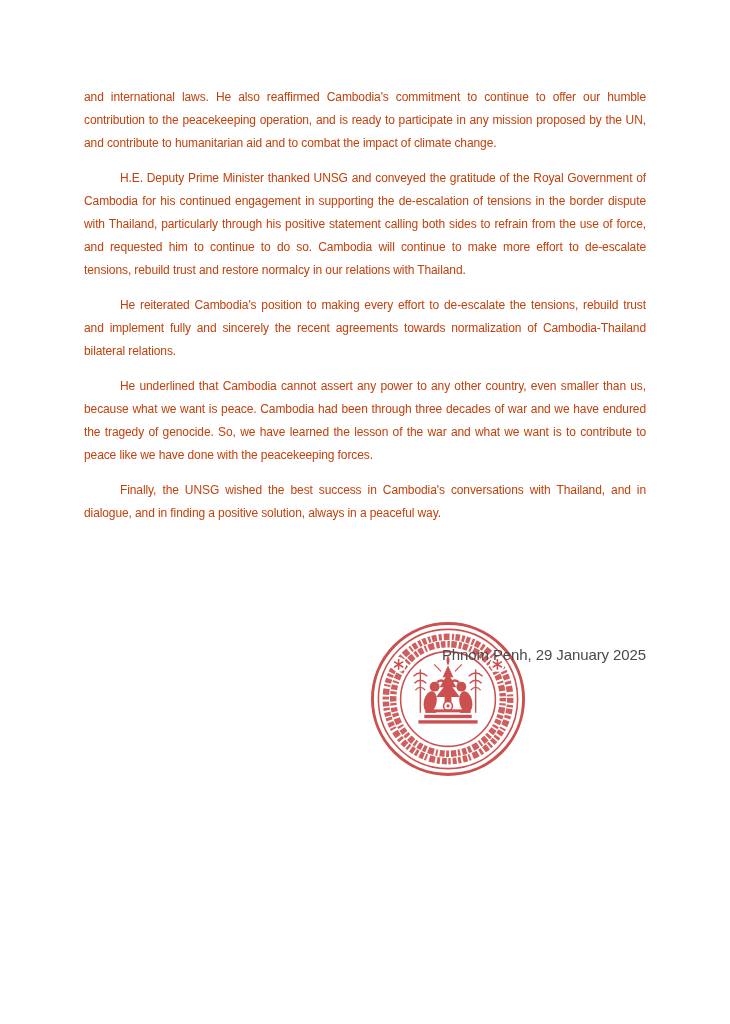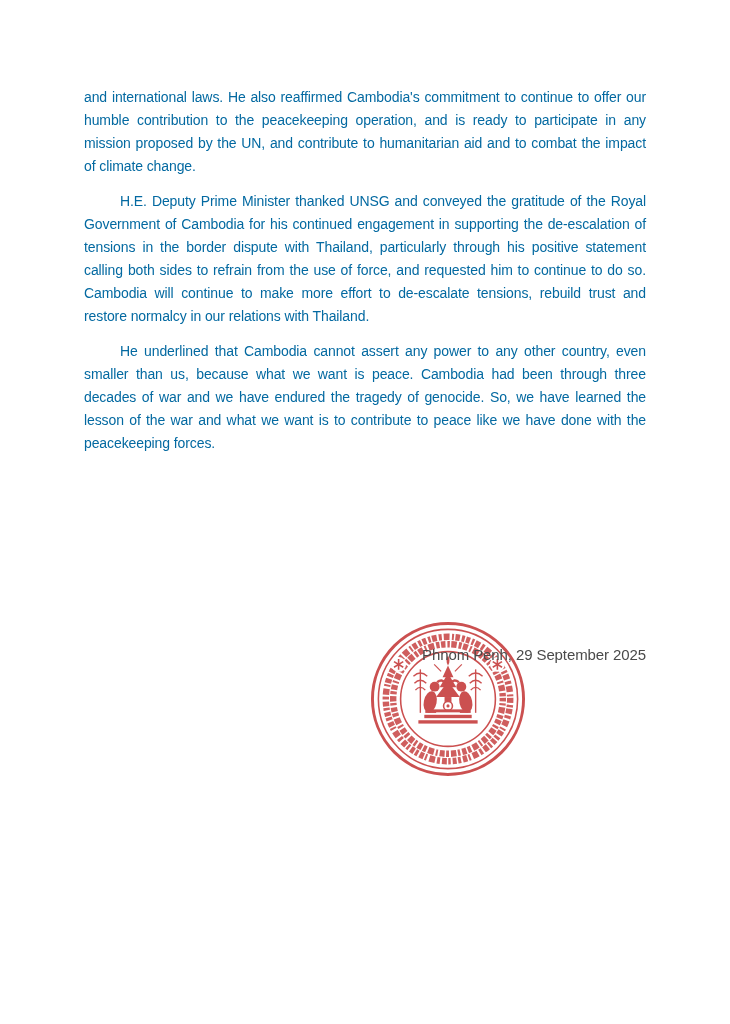--- a/index.html
+++ b/index.html
@@ -15,23 +15,23 @@
     font-family: "Liberation Sans", sans-serif;
   }
   .content {
     position: absolute;
     left: 84px;
     top: 86px;
     width: 562px;
   }
   p.para {
     margin: 0 0 12px 0;
-    font-size: 14px;
+    font-size: 12px;
     line-height: 23px;
-    color: #0369a1;
+    color: #c2410c;
     letter-spacing: -0.1px;
     text-align: justify;
   }
   p.para.indent {
     text-indent: 36px;
   }
   .lead {
     font-weight: 400;
   }
   .dateline {
@@ -53,24 +53,26 @@
     z-index: 1;
     opacity: 0.93;
   }
 </style>
 </head>
 <body>
 
 <div class="content">
   <p class="para"><span class="lead"></span><span>and international laws. He also reaffirmed Cambodia's commitment to continue to offer our humble contribution to the peacekeeping operation, and is ready to participate in any mission proposed by the UN, and contribute to humanitarian aid and to combat the impact of climate change.</span></p>
   <p class="para indent"><span class="lead">H.E. Deputy Prime Minister</span><span> thanked UNSG and conveyed the gratitude of the Royal Government of Cambodia for his continued engagement in supporting the de-escalation of tensions in the border dispute with Thailand, particularly through his positive statement calling both sides to refrain from the use of force, and requested him to continue to do so. Cambodia will continue to make more effort to de-escalate tensions, rebuild trust and restore normalcy in our relations with Thailand.</span></p>
+  <p class="para indent"><span class="lead"></span><span>He reiterated Cambodia's position to making every effort to de-escalate the tensions, rebuild trust and implement fully and sincerely the recent agreements towards normalization of Cambodia-Thailand bilateral relations.</span></p>
   <p class="para indent"><span class="lead"></span><span>He underlined that Cambodia cannot assert any power to any other country, even smaller than us, because what we want is peace. Cambodia had been through three decades of war and we have endured the tragedy of genocide. So, we have learned the lesson of the war and what we want is to contribute to peace like we have done with the peacekeeping forces.</span></p>
+  <p class="para indent"><span class="lead"></span><span>Finally, the UNSG wished the best success in Cambodia's conversations with Thailand, and in dialogue, and in finding a positive solution, always in a peaceful way.</span></p>
 </div>
 
-<div class="dateline">Phnom Penh, 29 September 2025</div>
+<div class="dateline">Phnom Penh, 29 January 2025</div>
 
 <div class="seal">
   <svg viewBox="0 0 160 160" width="158" height="158">
 
     <g fill="none" stroke="#c84343">
       <circle cx="80" cy="80" r="76.5" stroke-width="3"></circle>
       <circle cx="80" cy="80" r="70.5" stroke-width="1.6"></circle>
       <circle cx="80" cy="80" r="48" stroke-width="1.6"></circle>
 
       <circle cx="80" cy="80" r="63" stroke-width="6.5" opacity="0.92" stroke-dasharray="4 2 2.5 1.5 5 2 3 2 6 2.5 2 1.5 4.5 2 3 1.5"></circle>

